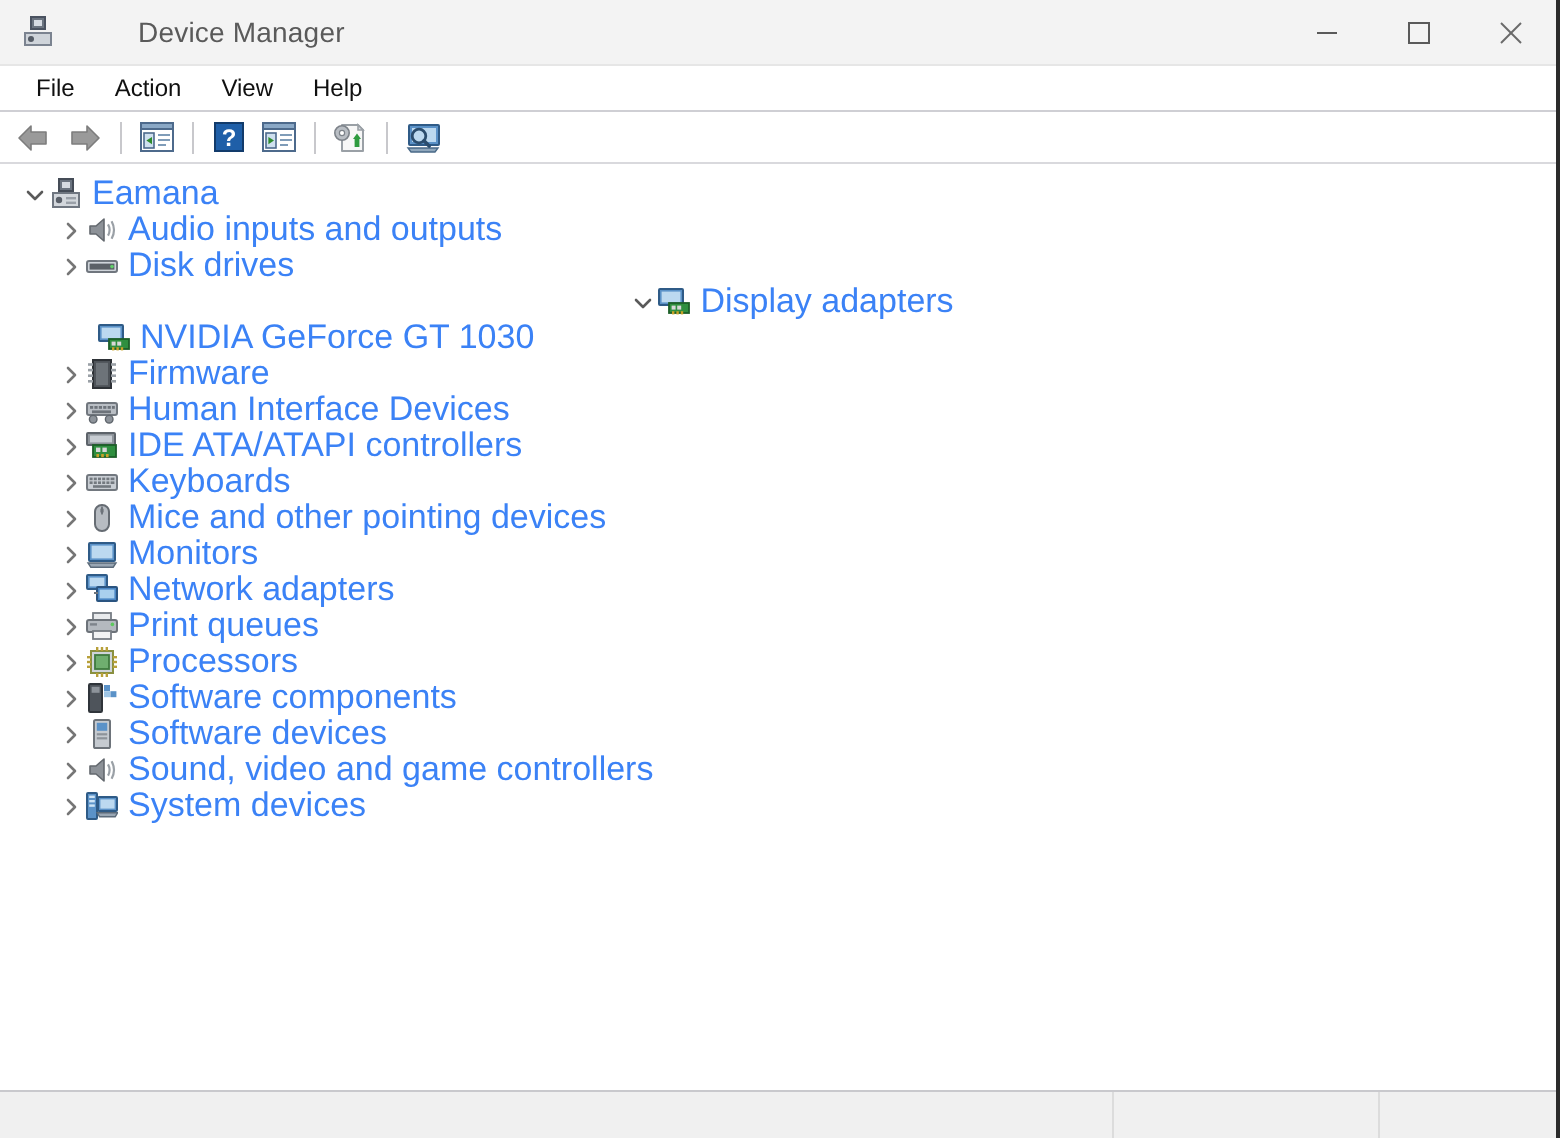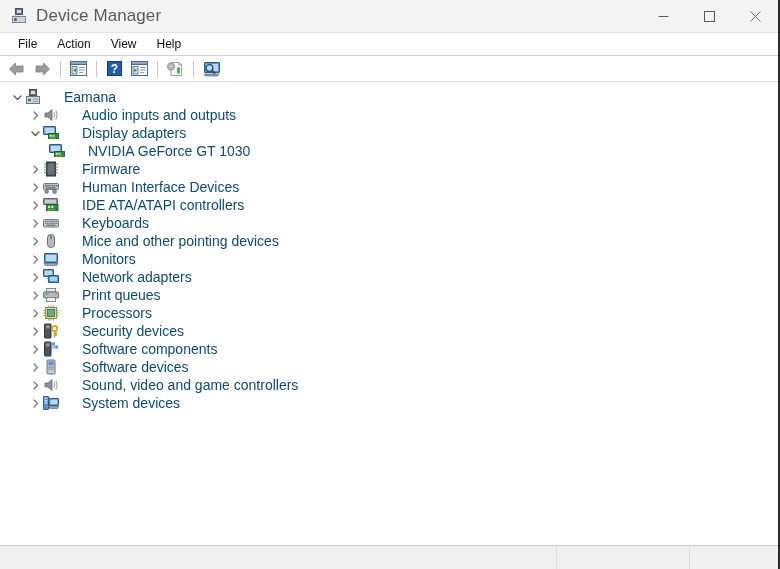--- a/index.html
+++ b/index.html
@@ -77,24 +77,25 @@
   }
   .dm-icon .dot {
     position: absolute;
     left: 3px; top: 10px;
     width: 3px; height: 3px;
     background: #555c66;
     border-radius: 50%;
   }
 
   .title-text {
-    font-size: 17px;
+    font-size: 14px;
     color: #5a5a5a;
     letter-spacing: 0.1px;
     flex: 0 0 auto;
+    margin-left: 33px;
   }
 
   .win-controls {
     position: absolute;
     right: 0;
     top: 0;
     height: 32px;
     display: flex;
   }
   .win-btn {
@@ -184,24 +185,23 @@
   .twisty svg { display: block; }
   .node-icon {
     width: 16px;
     height: 16px;
     margin-right: 5px;
     flex: 0 0 auto;
     position: relative;
   }
   .node-icon svg { display: block; }
   .node-label {
-    font-size: 14px;
-    color: #0c4a6e;
+    font-size: 17px;
+    color: #3b82f6;
     line-height: 18px;
-    margin-left: 18px;
   }
 
   
   .vscroll {
     width: 14px;
     flex: 0 0 auto;
     background: #ffffff;
     border-left: 1px solid #ffffff;
   }
 
@@ -367,20 +367,35 @@
                 <path d="M2 6 H5 L9 2.5 V13.5 L5 10 H2 Z" fill="#8d9298" stroke="#63686e" stroke-width="0.8" stroke-linejoin="round"></path>
                 <path d="M11 5.2 Q12.6 8 11 10.8" fill="none" stroke="#9aa0a6" stroke-width="1.1"></path>
                 <path d="M12.8 3.6 Q15.2 8 12.8 12.4" fill="none" stroke="#9aa0a6" stroke-width="1.1"></path>
               </svg>
             </span>
             <span class="node-label">Audio inputs and outputs</span>
           </div>
           <div class="row" style="padding-left: 26px;">
             <span class="twisty">
               <svg width="9" height="9" viewBox="0 0 9 9">
+                <path d="M3 1 L6.5 4.5 L3 8" fill="none" stroke="#767676" stroke-width="1.3" stroke-linecap="round" stroke-linejoin="round"></path>
+              </svg>
+            </span>
+            <span class="node-icon">
+              <svg width="16" height="16" viewBox="0 0 16 16">
+                <rect x="0.5" y="5.5" width="15" height="5.5" rx="1" fill="#cfd4da" stroke="#70767e" stroke-width="1"></rect>
+                <rect x="1.8" y="6.8" width="12.4" height="3" fill="#5b6067"></rect>
+                <circle cx="13" cy="8.3" r="0.9" fill="#62d06a"></circle>
+              </svg>
+            </span>
+            <span class="node-label">Disk drives</span>
+          </div>
+          <div class="row" style="padding-left: 26px; justify-content: center;">
+            <span class="twisty">
+              <svg width="9" height="9" viewBox="0 0 9 9">
                 <path d="M1 3 L4.5 6.5 L8 3" fill="none" stroke="#5a5a5a" stroke-width="1.3" stroke-linecap="round" stroke-linejoin="round"></path>
               </svg>
             </span>
             <span class="node-icon">
               <svg width="16" height="16" viewBox="0 0 16 16">
                 <rect x="0.5" y="1.5" width="12" height="8" rx="0.5" fill="#5b92c8" stroke="#2f5b87" stroke-width="1"></rect>
                 <rect x="1.8" y="2.8" width="9.4" height="5.4" fill="#bcd9f0"></rect>
                 <rect x="5.5" y="8.5" width="10" height="5" fill="#2f8f3f" stroke="#1d5f28" stroke-width="0.9"></rect>
                 <rect x="6.8" y="9.8" width="2" height="2" fill="#d8d8d8"></rect>
                 <rect x="9.6" y="9.8" width="2" height="2" fill="#d8d8d8"></rect>
@@ -598,36 +613,20 @@
           <div class="row" style="padding-left: 26px;">
             <span class="twisty">
               <svg width="9" height="9" viewBox="0 0 9 9">
                 <path d="M3 1 L6.5 4.5 L3 8" fill="none" stroke="#767676" stroke-width="1.3" stroke-linecap="round" stroke-linejoin="round"></path>
               </svg>
             </span>
             <span class="node-icon">
               <svg width="16" height="16" viewBox="0 0 16 16">
                 <rect x="1.5" y="1" width="6.5" height="14" rx="0.6" fill="#4e545b" stroke="#2f343a" stroke-width="1"></rect>
                 <rect x="2.8" y="2.4" width="4" height="3" fill="#8d939a"></rect>
-                <circle cx="11.6" cy="5.4" r="2.6" fill="none" stroke="#d8a11e" stroke-width="1.7"></circle>
-                <path d="M11.6 7.8 V13.6 M11.6 10.2 H13.6 M11.6 12.2 H13.2" stroke="#d8a11e" stroke-width="1.7" fill="none" stroke-linecap="round"></path>
-              </svg>
-            </span>
-            <span class="node-label">Security devices</span>
-          </div>
-          <div class="row" style="padding-left: 26px;">
-            <span class="twisty">
-              <svg width="9" height="9" viewBox="0 0 9 9">
-                <path d="M3 1 L6.5 4.5 L3 8" fill="none" stroke="#767676" stroke-width="1.3" stroke-linecap="round" stroke-linejoin="round"></path>
-              </svg>
-            </span>
-            <span class="node-icon">
-              <svg width="16" height="16" viewBox="0 0 16 16">
-                <rect x="1.5" y="1" width="6.5" height="14" rx="0.6" fill="#4e545b" stroke="#2f343a" stroke-width="1"></rect>
-                <rect x="2.8" y="2.4" width="4" height="3" fill="#8d939a"></rect>
                 <rect x="9" y="1.5" width="3" height="3" fill="#5b92c8"></rect>
                 <rect x="12.2" y="4.6" width="3" height="3" fill="#5b92c8"></rect>
                 <rect x="9" y="4.6" width="3" height="3" fill="#9fc6e6"></rect>
               </svg>
             </span>
             <span class="node-label">Software components</span>
           </div>
           <div class="row" style="padding-left: 26px;">
             <span class="twisty">
               <svg width="9" height="9" viewBox="0 0 9 9">

